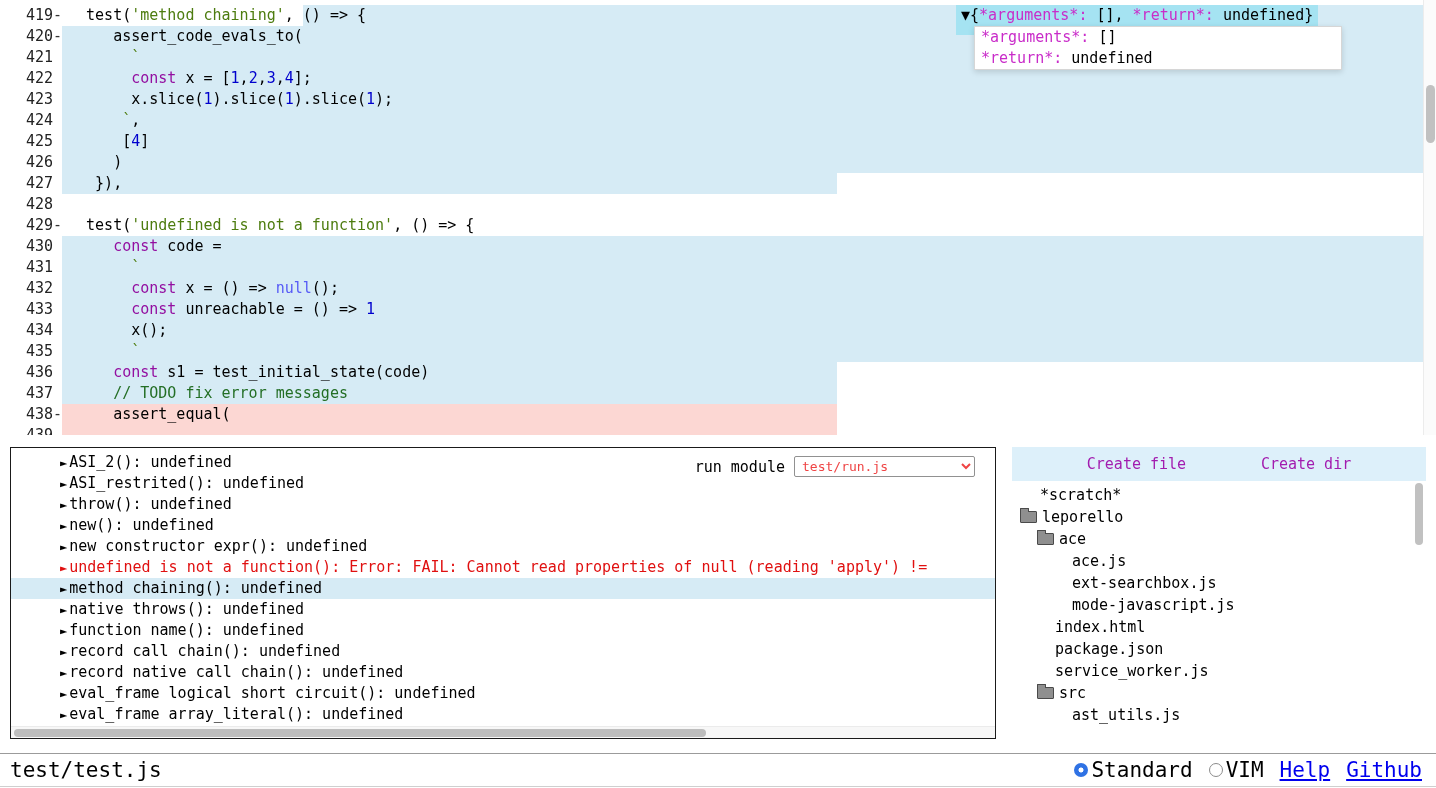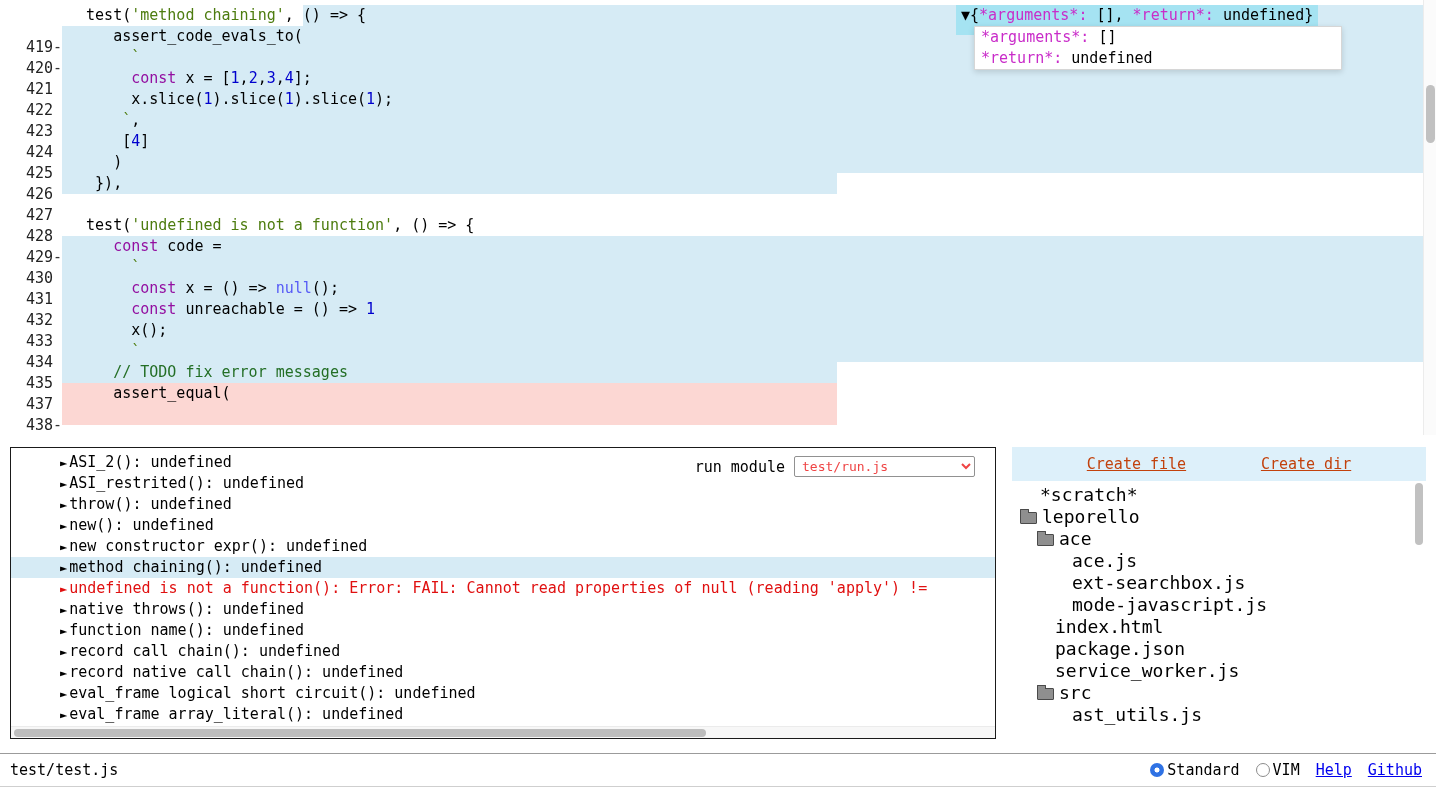--- a/index.html
+++ b/index.html
@@ -3,21 +3,21 @@
 <meta charset="utf-8">
 <style>
   * { margin:0; padding:0; box-sizing:border-box; }
   html,body { width:1436px; height:788px; overflow:hidden; background:#fff;
     font-family:"DejaVu Sans Mono","Liberation Mono","DejaVu Sans",monospace; }
 
   
   #editor { position:absolute; left:0; top:0; width:1436px; height:435px; overflow:hidden; background:#fff; }
   #code-rows { padding-top:5px; }
   .code-row { display:flex; height:21px; font-size:15px; line-height:21px; }
-  .gutter { width:62px; flex:none; display:flex; justify-content:flex-end; background:#fff; color:#222; position:relative; z-index:2;margin-top:32px; }
+  .gutter { width:62px; flex:none; display:flex; justify-content:flex-end; background:#fff; color:#222; position:relative; z-index:2; }
   .fold { width:9px; color:#333; }
   .code-line { position:relative; flex:1; }
   .hl { position:absolute; top:0; bottom:0; left:0; }
   .hl.full { right:0; }
   .hl.blue { background:#d6ebf5; }
   .hl.red { background:#fcd7d3; }
   .code-text { position:relative; display:block; white-space:pre; padding-left:6px; z-index:1; }
   .tk-p { color:#000; }
   .tk-k { color:#930fa1; }
   .tk-s { color:#4d7c0f; }
@@ -47,33 +47,33 @@
   .ct-arrow { font-size:12px; margin-right:2px; }
   #run-module { position:absolute; top:8px; right:20px; display:flex; align-items:center; gap:9px; font-size:15px; background:transparent; }
   #run-module select { font-family:inherit; font-size:13px; width:181px; height:21px; border:1px solid #919191;
      background:#fff; border-radius:2px; padding:0 3px; color:#ef4444; }
   #ct-hscroll { position:absolute; left:0; right:0; bottom:0; height:12px; background:#f7f7f7; border-top:1px solid #ebebeb; }
   #ct-hscroll .thumb { position:absolute; left:3px; top:2px; width:692px; height:8px; background:#bdbdbd; border-radius:4px; }
 
   
   #files { position:absolute; left:1012px; top:447px; width:414px; height:293px; background:#fff; overflow:hidden; }
   #files-header { height:34px; background:#ddf0fa; display:flex; align-items:center; justify-content:space-evenly; font-size:15px; }
-  #files-header a { color:#c2410c; text-decoration:underline; cursor:pointer; }
+  #files-header a { color:#a21caf; cursor:pointer; }
   #file-tree { padding-top:3px; }
-  .ft-row { height:22px; line-height:22px; font-size:18px; white-space:nowrap; }
+  .ft-row { height:22px; line-height:22px; font-size:15px; white-space:nowrap; }
   .folder-ic { display:inline-block; width:17px; height:12px; background:#8f8f8f; border:1px solid #4a4a4a;
      border-radius:1px; position:relative; margin-right:5px; vertical-align:-1px; }
   .folder-ic::before { content:""; position:absolute; left:-1px; top:-4px; width:7px; height:3px;
      background:#8f8f8f; border:1px solid #4a4a4a; border-bottom:none; border-radius:1px 1px 0 0; }
   #files-vscroll { position:absolute; right:3px; top:36px; width:8px; height:250px; }
   #files-vscroll .thumb { position:absolute; left:0; top:0; width:8px; height:62px; background:#c1c1c1; border-radius:4px; }
 
   
   #statusbar { position:absolute; left:0; top:753px; width:1436px; height:34px; background:#fff;
-     border-top:1px solid #9b9b9b; border-bottom:1px solid #cfcfcf; display:flex; align-items:center; font-size:15px; }
+     border-top:1px solid #9b9b9b; border-bottom:1px solid #cfcfcf; display:flex; align-items:center; font-size:21px; }
   #status-file { margin-left:10px; }
   #status-right { margin-left:auto; display:flex; align-items:center; gap:16px; padding-right:14px; }
   .kb-opt { display:flex; align-items:center; gap:3px; }
   .radio { width:14px; height:14px; border-radius:50%; border:1px solid #8c8c8c; background:#fff; flex:none; }
   .radio.sel { border:none; background:radial-gradient(circle,#ffffff 0 2.2px,#2f72e4 2.8px); }
   .status-link { color:#0000ee; text-decoration:underline; cursor:pointer; }
 </style>
 </head>
 <body>
 
@@ -242,20 +242,30 @@
           <span class="lnum">435</span>
           <span class="fold"></span>
         </div>
         <div class="code-line">
           <div class="hl full blue"></div>
           <span class="code-text"><span class="tk-s">       `</span></span>
         </div>
       </div>
       <div class="code-row">
         <div class="gutter">
+          <span class="lnum">436</span>
+          <span class="fold"></span>
+        </div>
+        <div class="code-line">
+          <div class="hl box blue" style="width: 775px;"></div>
+          <span class="code-text"><span class="tk-p">     </span><span class="tk-k">const</span><span class="tk-p"> s1 = test_initial_state(code)</span></span>
+        </div>
+      </div>
+      <div class="code-row">
+        <div class="gutter">
           <span class="lnum">437</span>
           <span class="fold"></span>
         </div>
         <div class="code-line">
           <div class="hl box blue" style="width: 775px;"></div>
           <span class="code-text"><span class="tk-p">     </span><span class="tk-c">// TODO fix error messages</span></span>
         </div>
       </div>
       <div class="code-row">
         <div class="gutter">
@@ -289,22 +299,22 @@
     <div class="tt-row"><span class="tk-m">*return*:</span><span class="tk-p"> undefined</span></div>
   </div>
 
 <div id="calltree">
   <div id="calltree-items">
       <div class="ct-row"><span class="ct-arrow">►</span><span>ASI_2(): undefined</span></div>
       <div class="ct-row"><span class="ct-arrow">►</span><span>ASI_restrited(): undefined</span></div>
       <div class="ct-row"><span class="ct-arrow">►</span><span>throw(): undefined</span></div>
       <div class="ct-row"><span class="ct-arrow">►</span><span>new(): undefined</span></div>
       <div class="ct-row"><span class="ct-arrow">►</span><span>new constructor expr(): undefined</span></div>
+      <div class="ct-row error"><span class="ct-arrow">►</span><span>undefined is not a function(): Error: FAIL: Cannot read properties of null (reading 'apply') !=</span></div>
       <div class="ct-row selected"><span class="ct-arrow">►</span><span>method chaining(): undefined</span></div>
-      <div class="ct-row error"><span class="ct-arrow">►</span><span>undefined is not a function(): Error: FAIL: Cannot read properties of null (reading 'apply') !=</span></div>
       <div class="ct-row"><span class="ct-arrow">►</span><span>native throws(): undefined</span></div>
       <div class="ct-row"><span class="ct-arrow">►</span><span>function name(): undefined</span></div>
       <div class="ct-row"><span class="ct-arrow">►</span><span>record call chain(): undefined</span></div>
       <div class="ct-row"><span class="ct-arrow">►</span><span>record native call chain(): undefined</span></div>
       <div class="ct-row"><span class="ct-arrow">►</span><span>eval_frame logical short circuit(): undefined</span></div>
       <div class="ct-row"><span class="ct-arrow">►</span><span>eval_frame array_literal(): undefined</span></div>
     </div>
   <div id="run-module">
     <span>run module</span>
     <select>

